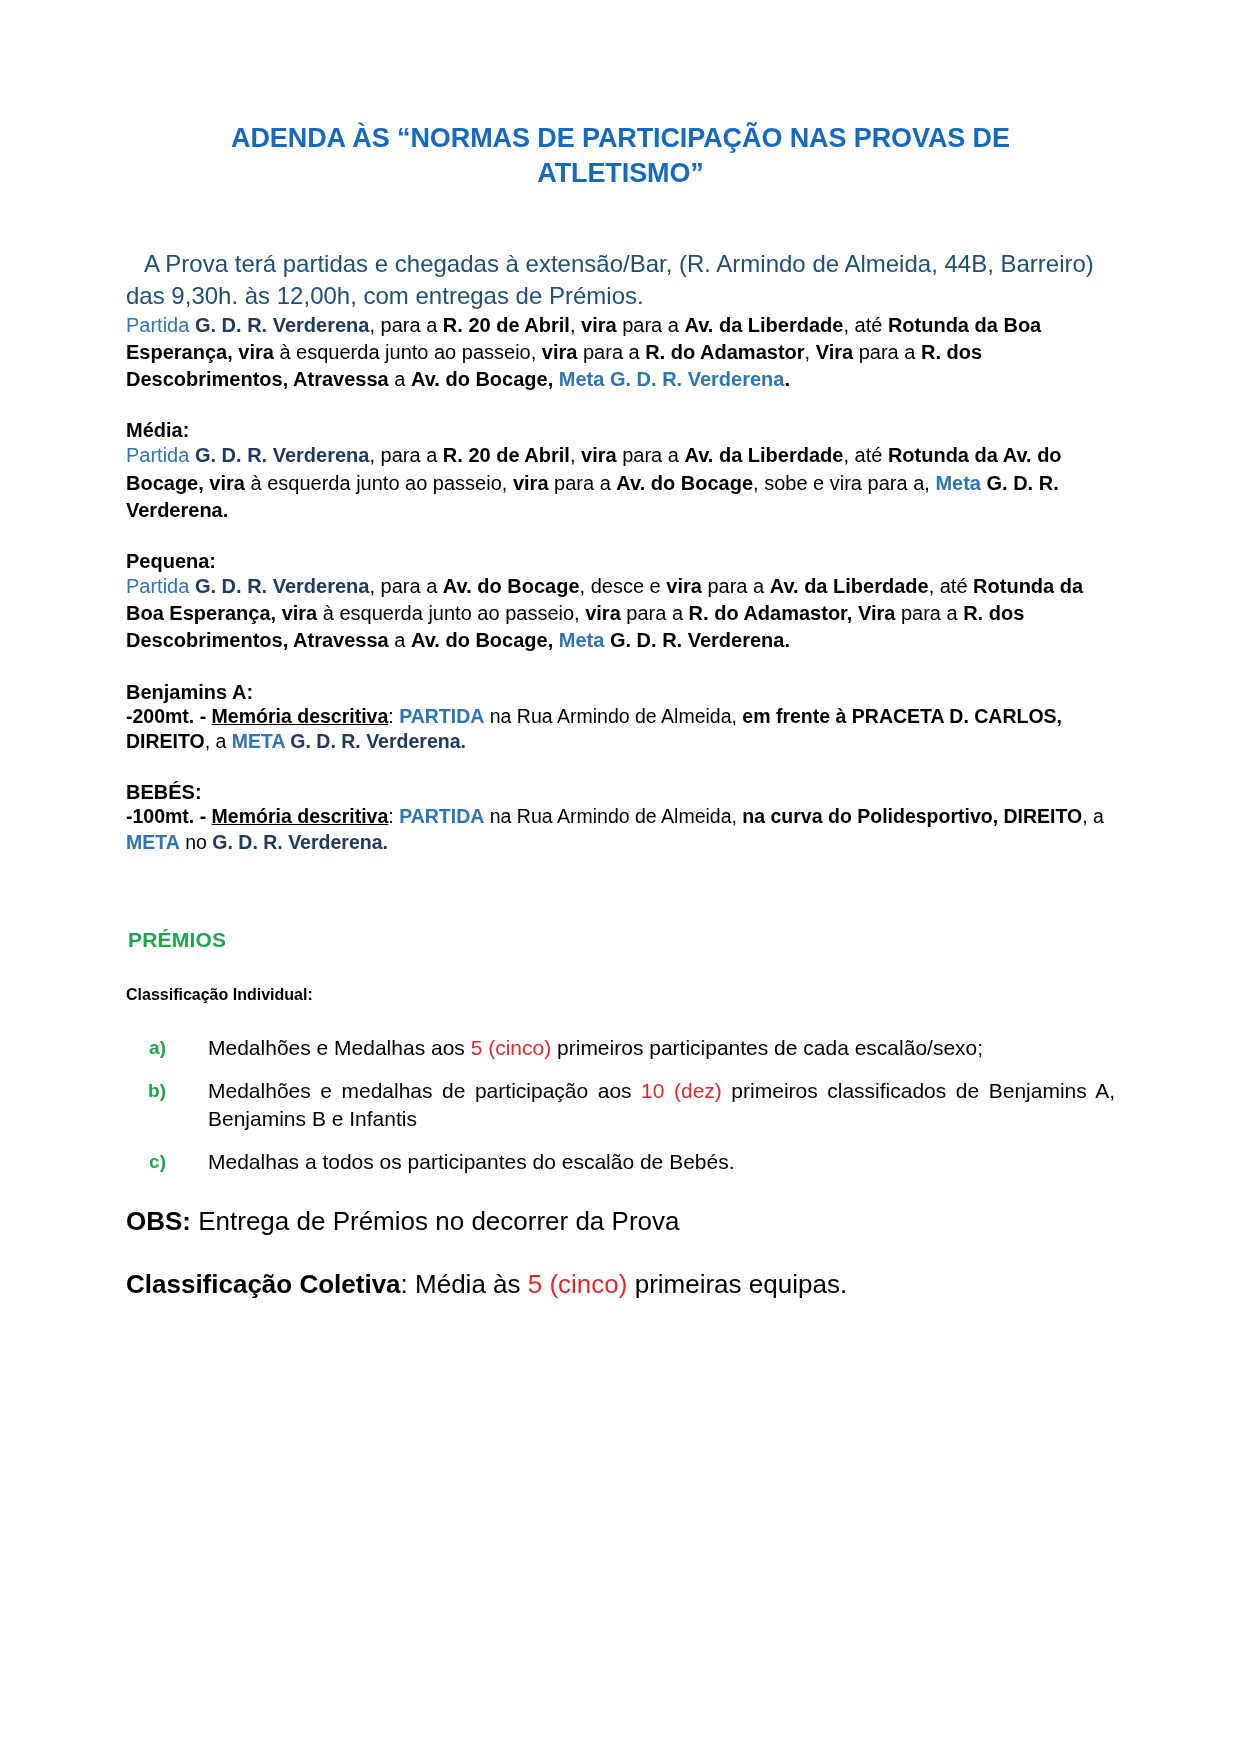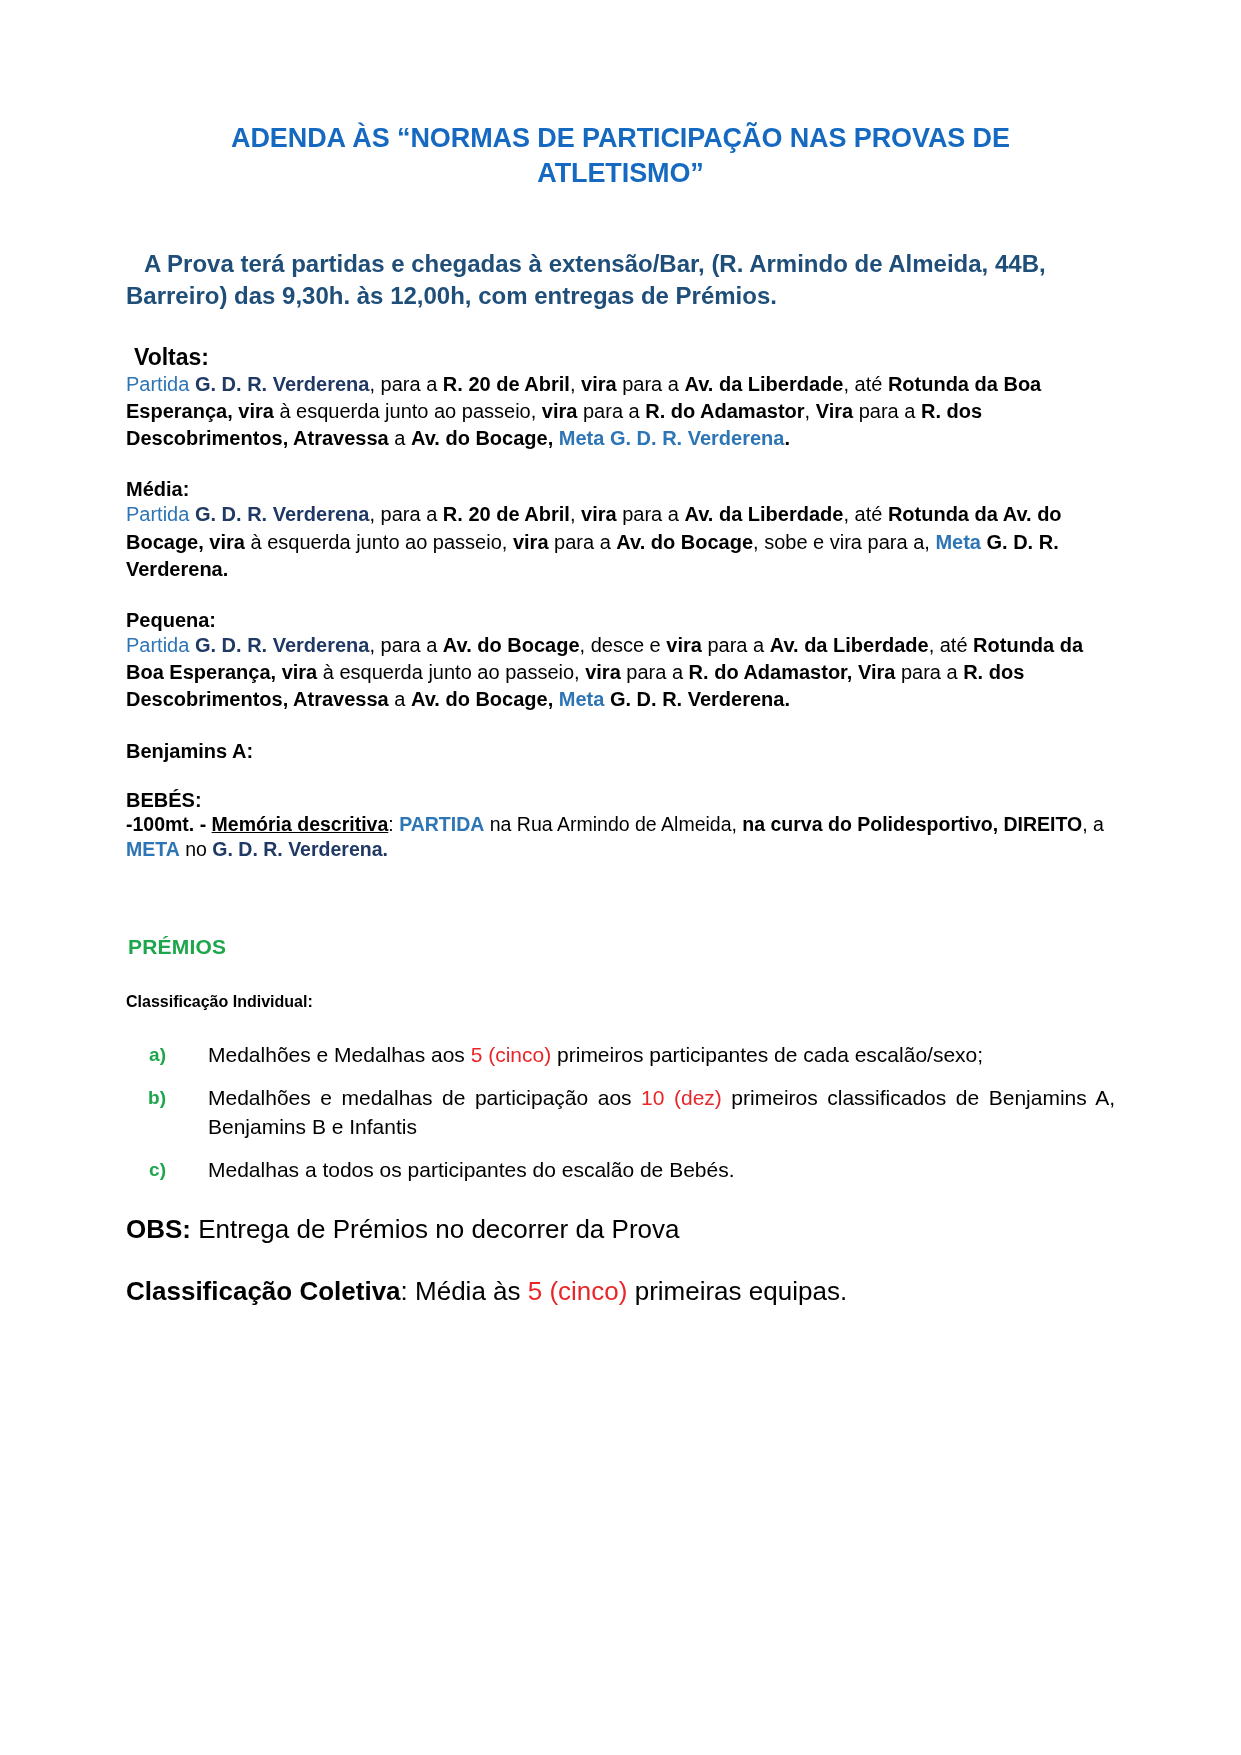--- a/index.html
+++ b/index.html
@@ -34,21 +34,21 @@
     color: #1569C0;
     letter-spacing: -0.1px;
   }
 
   
   .intro {
     margin: 0;
     padding: 58px 120px 0 110px;
     font-size: 24px;
     line-height: 1.33;
-    font-weight: bold;
+    font-weight: normal;
     color: #1F4E79;
     text-indent: 18px;
   }
 
   
   .body-wrap {
     padding: 0 110px 0 110px;
   }
 
   .voltas-head {
@@ -143,31 +143,31 @@
 <body>
 
 <div class="page">
 
   <h1 class="doc-title">ADENDA ÀS “NORMAS DE PARTICIPAÇÃO NAS PROVAS DE ATLETISMO”</h1>
 
   <p class="intro">A Prova terá partidas e chegadas à extensão/Bar, (R. Armindo de Almeida, 44B, Barreiro) das 9,30h. às 12,00h, com entregas de Prémios.</p>
 
   <div class="body-wrap">
 
-    <div class="voltas-head">Voltas:</div>
 
     <p class="para"><span class="blue-light">Partida</span><span> </span><span class="blue-dark">G. D. R. Verderena</span><span>, para a </span><b>R. 20 de Abril</b><span>, </span><b>vira</b><span> para a </span><b>Av. da Liberdade</b><span>, até </span><b>Rotunda da Boa Esperança, vira</b><span> à esquerda junto ao passeio, </span><b>vira</b><span> para a </span><b>R. do Adamastor</b><span>, </span><b>Vira</b><span> para a </span><b>R. dos Descobrimentos, Atravessa</b><span> a </span><b>Av. do Bocage,</b><span> </span><span class="blue-meta">Meta</span><span class="blue-meta"> G. D. R. Verderena</span><b>.</b></p>
 
     <div class="sec-head spaced">Média:</div>
     <p class="para"><span class="blue-light">Partida</span><span> </span><span class="blue-dark">G. D. R. Verderena</span><span>, para a </span><b>R. 20 de Abril</b><span>, </span><b>vira</b><span> para a </span><b>Av. da Liberdade</b><span>, até </span><b>Rotunda da Av. do Bocage, vira</b><span> à esquerda junto ao passeio, </span><b>vira</b><span> para a </span><b>Av. do Bocage</b><span>, sobe e vira para a, </span><span class="blue-meta">Meta</span><b> G. D. R. Verderena.</b></p>
 
     <div class="sec-head spaced">Pequena:</div>
     <p class="para"><span class="blue-light">Partida</span><span> </span><span class="blue-dark">G. D. R. Verderena</span><span>, para a </span><b>Av. do Bocage</b><span>, desce e </span><b>vira</b><span> para a </span><b>Av. da Liberdade</b><span>, até </span><b>Rotunda da Boa Esperança, vira</b><span> à esquerda junto ao passeio, </span><b>vira</b><span> para a </span><b>R. do Adamastor, Vira</b><span> para a </span><b>R. dos Descobrimentos, Atravessa</b><span> a </span><b>Av. do Bocage,</b><span> </span><span class="blue-meta">Meta</span><b> G. D. R. Verderena.</b></p>
 
     <div class="sec-head spaced">Benjamins A:</div>
+    <p class="para narrow"><b>-200mt. - </b><b class="u">Memória descritiva</b><span>: </span><span class="blue-meta">PARTIDA</span><span> na Rua Armindo de Almeida, </span><b>em frente à PRACETA D. CARLOS</b><b>, </b><b>DIREITO</b><span>, a </span><span class="blue-meta">META</span><span class="blue-dark"> G. D. R. Verderena.</span></p>
 
     <div class="sec-head spaced">BEBÉS:</div>
     <p class="para narrow"><b>-100mt. - </b><b class="u">Memória descritiva</b><span>: </span><span class="blue-meta">PARTIDA</span><span> na Rua Armindo de Almeida, </span><b>na curva do Polidesportivo</b><b>, </b><b>DIREITO</b><span>, a </span><span class="blue-meta">META</span><span> no </span><span class="blue-dark">G. D. R. Verderena.</span></p>
 
     <div class="premios-head">PRÉMIOS</div>
 
     <div class="sub-bold"><span>Classificação Individual</span><span>:</span></div>
 
     <div class="list-wrap">
       <ul class="list">

